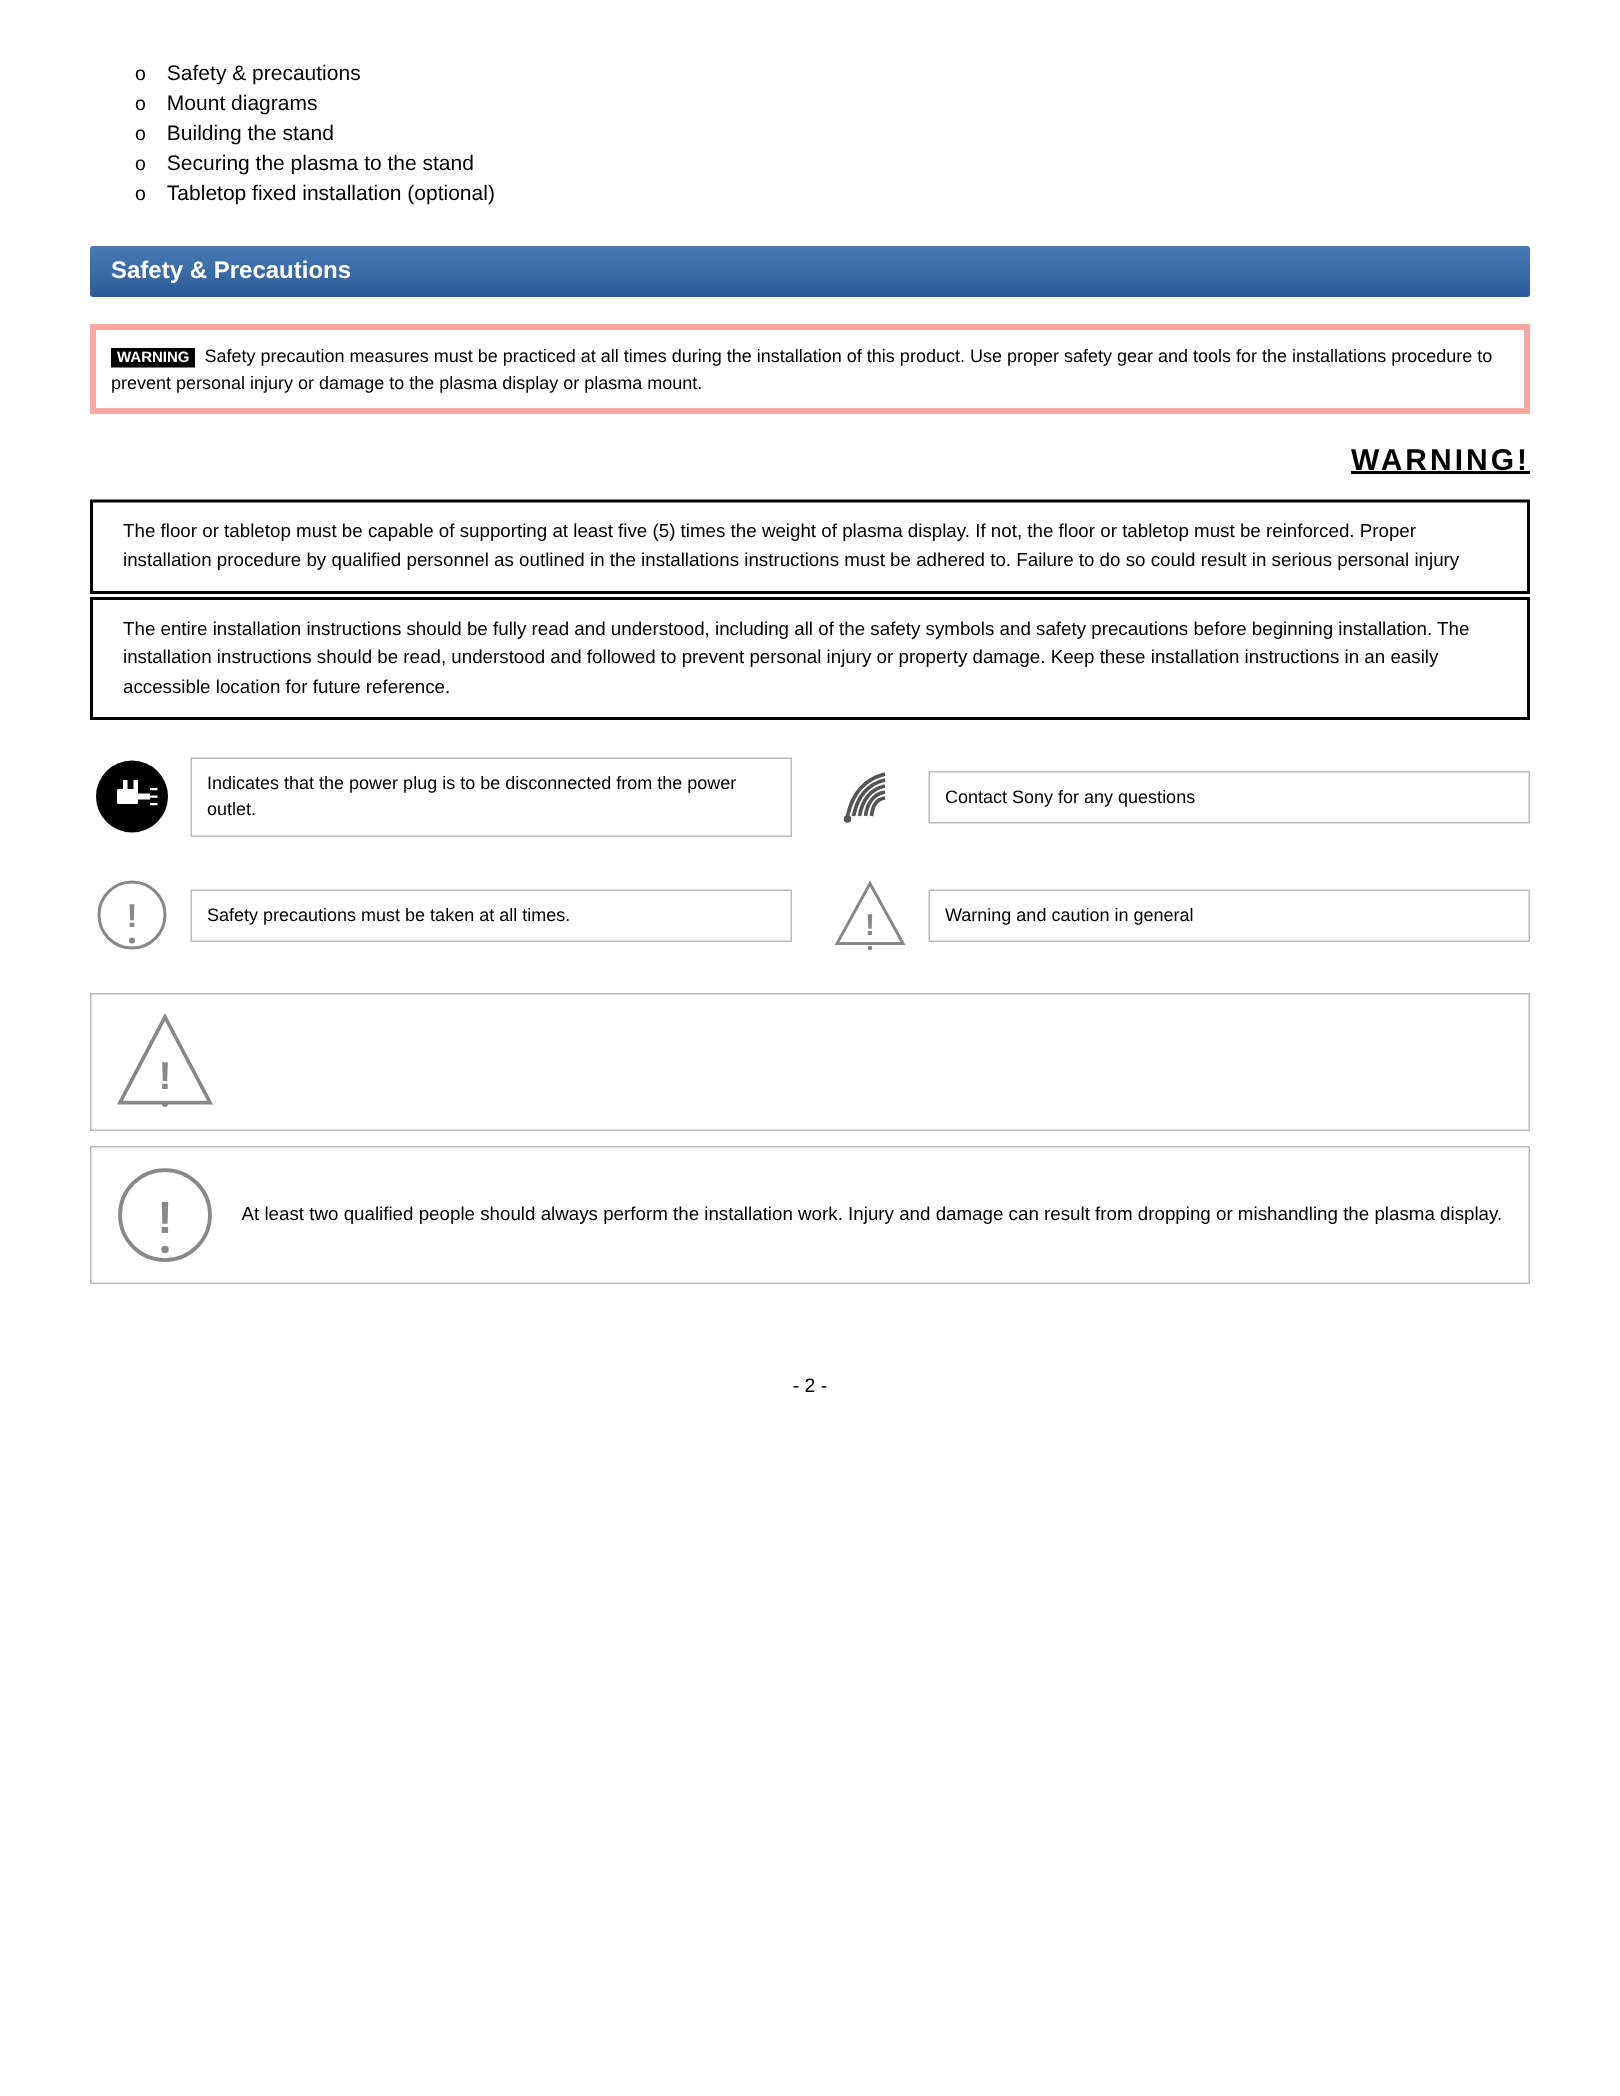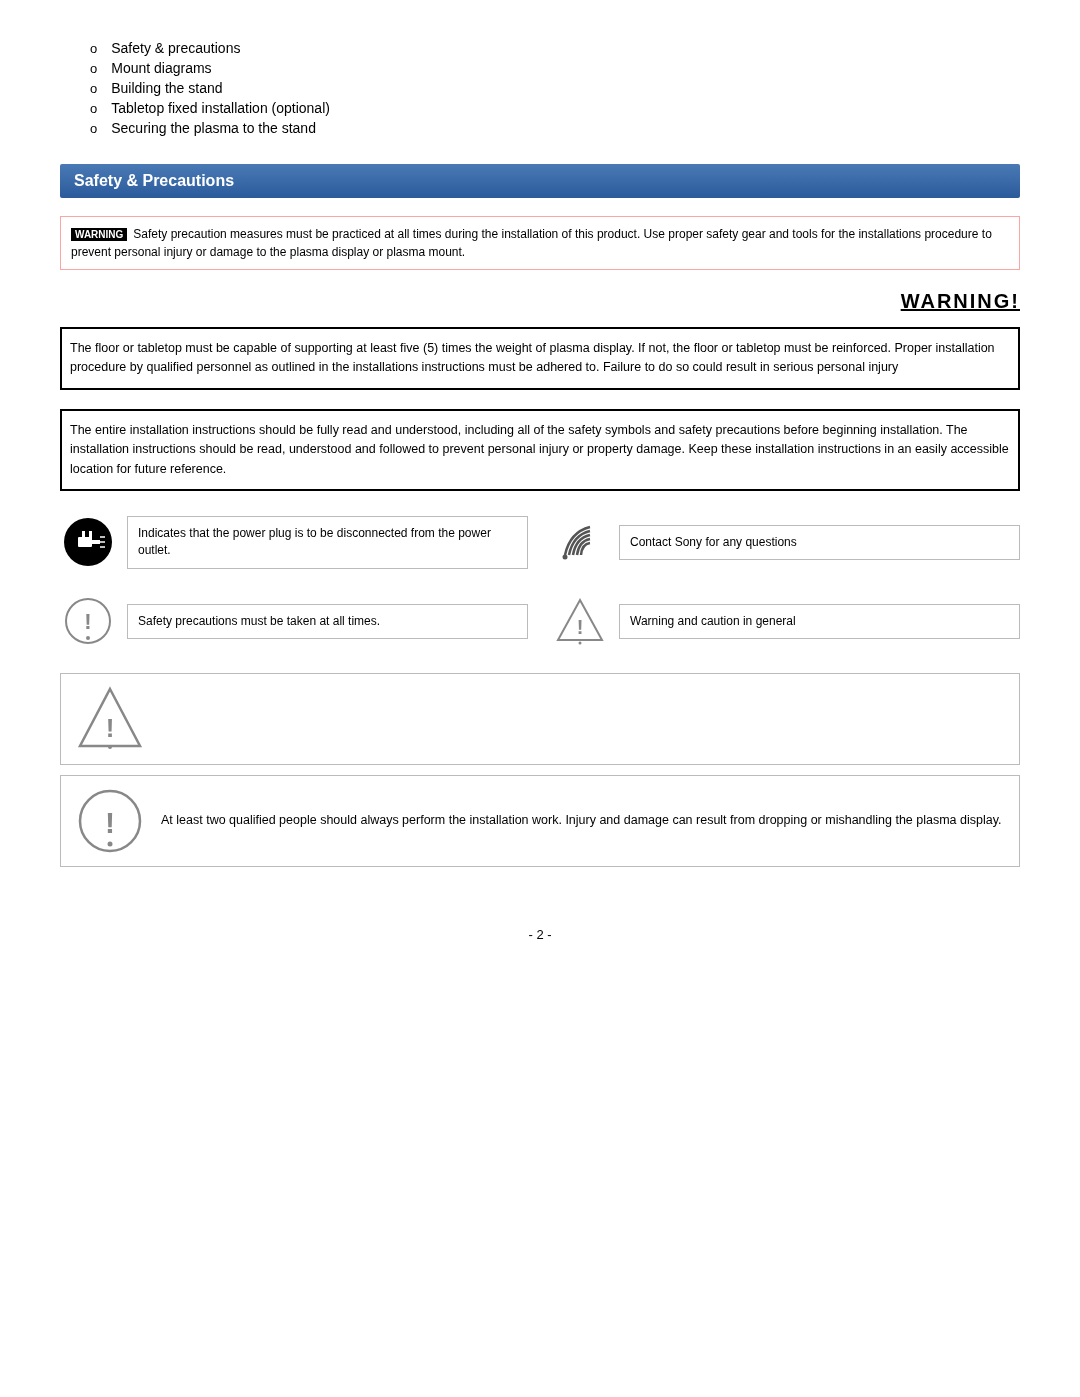--- a/index.html
+++ b/index.html
@@ -35,21 +35,21 @@
       font-size: 14px;
     }
     .contents-list li::before {
       content: "o";
       margin-right: 14px;
       font-size: 13px;
       color: #000;
     }
 
     .warning-box {
-      border: 1px solid #fca5a5;
+      border: 4px solid #fca5a5;
       padding: 8px 10px;
       margin-bottom: 10px;
       font-size: 12px;
       line-height: 1.5;
     }
 
     .warning-label {
       background: #000;
       color: #fff;
       font-size: 10px;
@@ -63,22 +63,22 @@
       text-align: right;
       font-size: 20px;
       font-weight: bold;
       letter-spacing: 2px;
       margin: 20px 0 14px 0;
       text-decoration: underline;
     }
 
     .floor-warning-box {
       border: 2px solid #000;
-      padding: 10px 8px;
-      margin-bottom: 19px;
+      padding: 10px 20px;
+      margin-bottom: 2px;
       font-size: 12.5px;
       line-height: 1.55;
     }
 
     .icons-grid {
       display: grid;
       grid-template-columns: 1fr 1fr;
       gap: 24px;
       margin: 24px 0;
     }
@@ -141,24 +141,24 @@
     <li>
         <span>Safety &amp; precautions</span>
       </li>
     <li>
         <span>Mount diagrams</span>
       </li>
     <li>
         <span>Building the stand</span>
       </li>
     <li>
+        <span>Securing the plasma to the stand</span>
+      </li>
+    <li>
         <span>Tabletop fixed installation (optional)</span>
-      </li>
-    <li>
-        <span>Securing the plasma to the stand</span>
       </li>
   </ul>
 </div>
 
 <div>
   <div class="section-header">Safety &amp; Precautions</div>
 
   <div class="warning-box">
     <span class="warning-label">WARNING</span><span>Safety precaution measures must be practiced at all times during the installation of this product. Use proper safety gear and tools for the installations procedure to prevent personal injury or damage to the plasma display or plasma mount.</span>
   </div>

